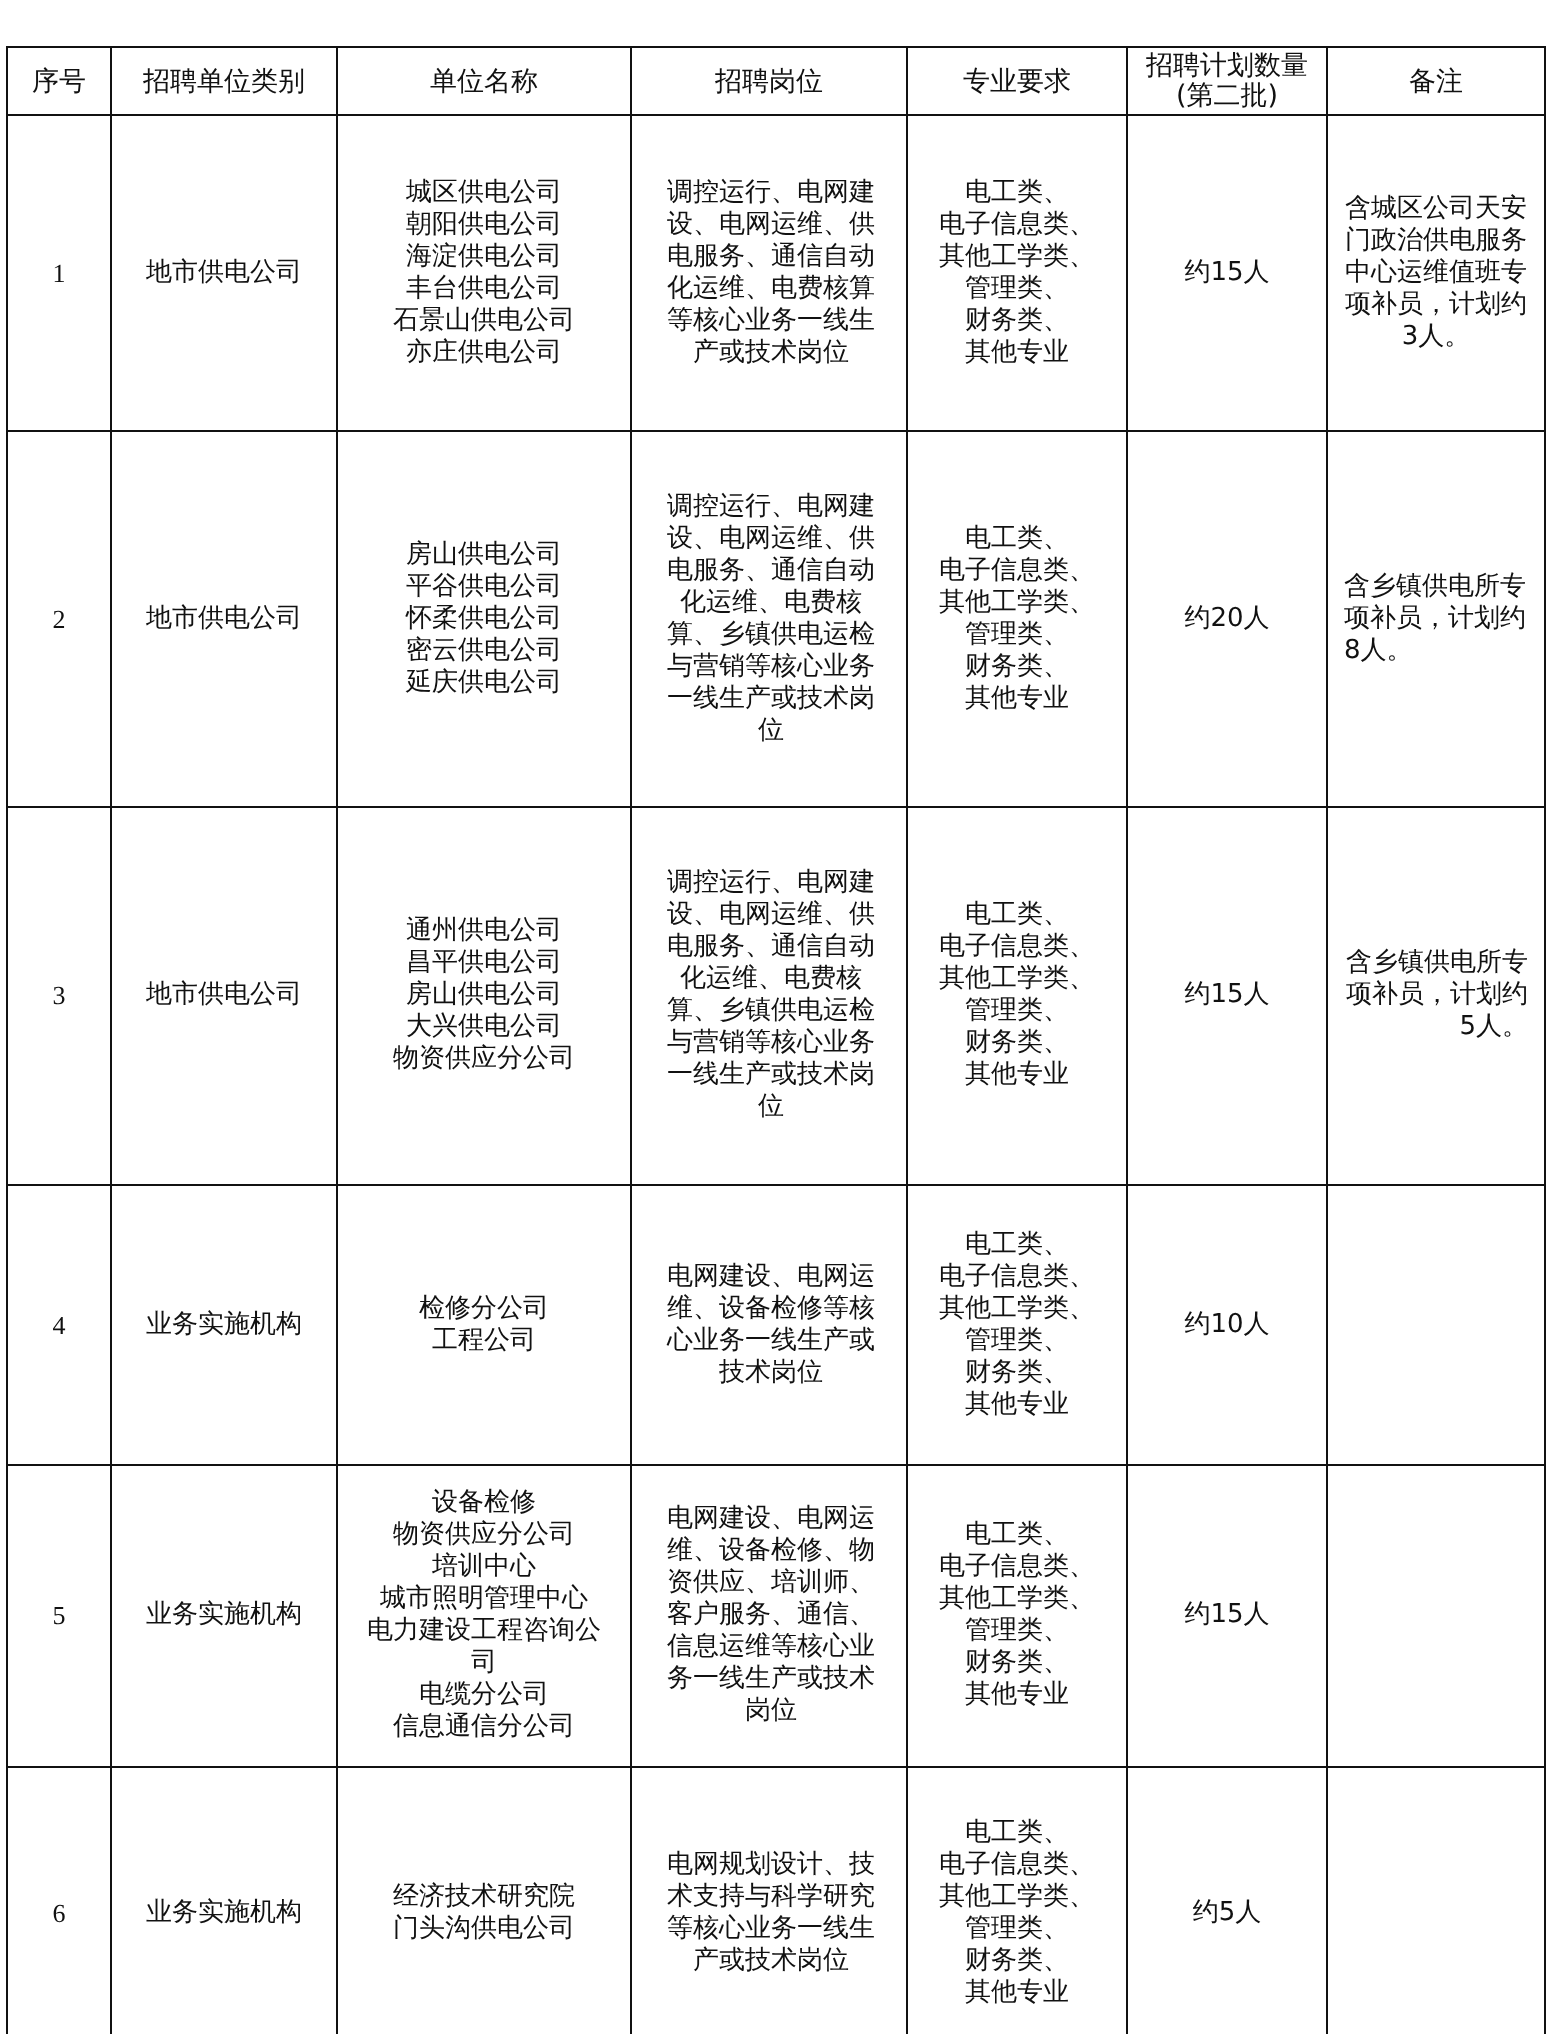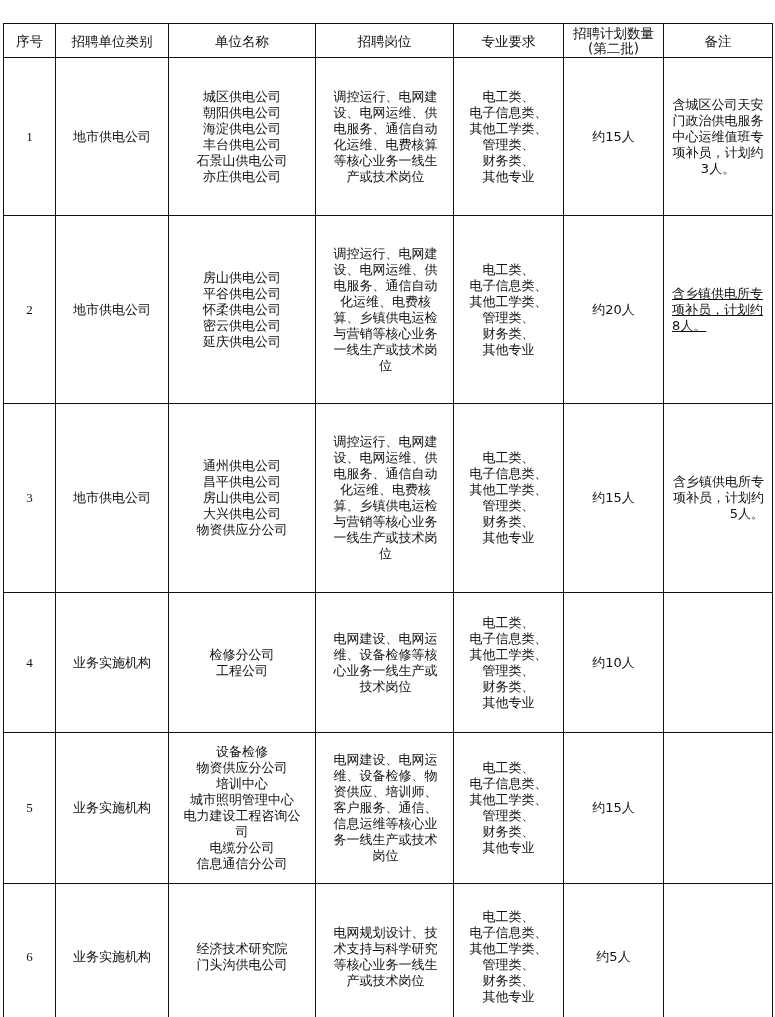--- a/index.html
+++ b/index.html
@@ -106,21 +106,21 @@
         </td>
         <td class="majors">
           <span>电工类、</span>
           <span>电子信息类、</span>
           <span>其他工学类、</span>
           <span>管理类、</span>
           <span>财务类、</span>
           <span>其他专业</span>
         </td>
         <td class="qty">约20人</td>
-        <td style="padding: 0px 8px; text-align: left; text-decoration: underline;">含乡镇供电所专项补员，计划约8人。</td>
+        <td style="padding: 0px 8px; text-align: left;">含乡镇供电所专项补员，计划约8人。</td>
       </tr>
       <tr style="height: 189px;">
         <td class="num">3</td>
         <td>地市供电公司</td>
         <td class="lines">
           <span>通州供电公司</span>
           <span>昌平供电公司</span>
           <span>房山供电公司</span>
           <span>大兴供电公司</span>
           <span>物资供应分公司</span>

